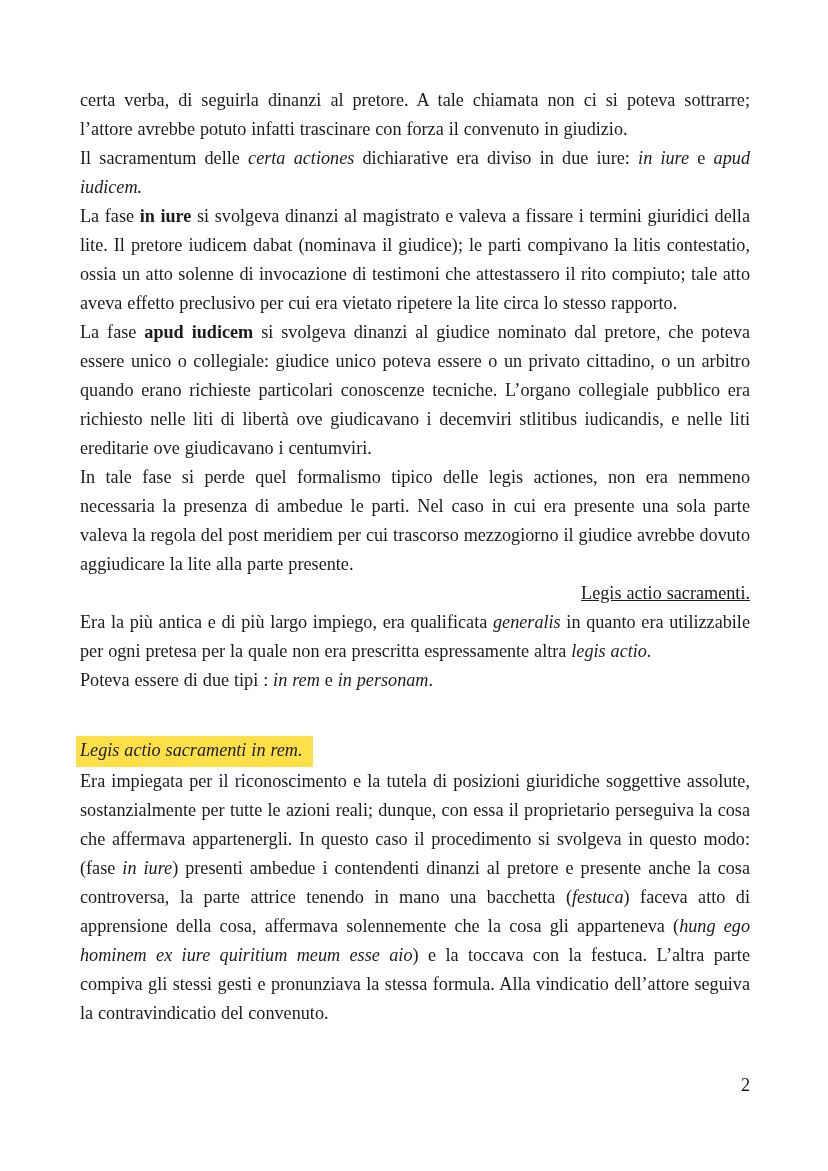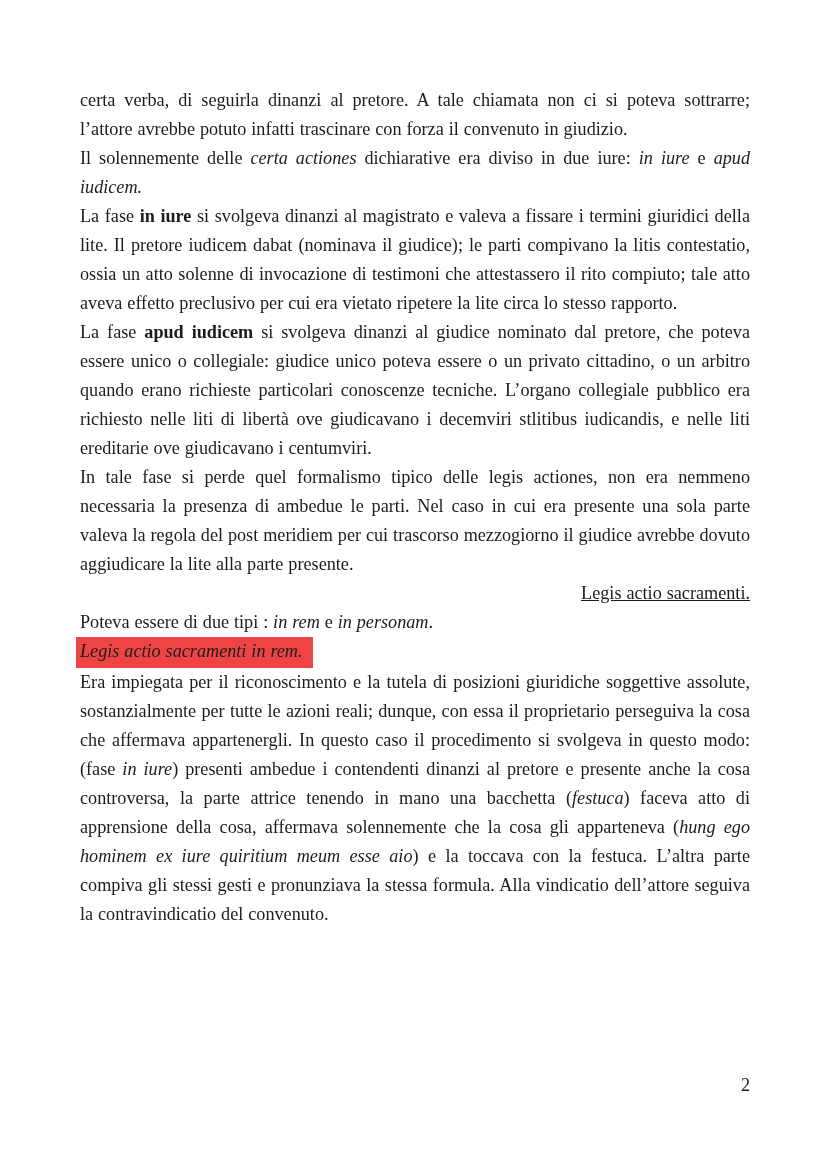--- a/index.html
+++ b/index.html
@@ -46,23 +46,24 @@
     line-height: 29px;
     color: #1c1c1c;
   }
 </style>
 </head>
 <body>
 
 <div class="page">
   <div class="content" id="doc-body" style="color: rgb(28, 28, 28);">
       <p class="para "><span class="rg">certa verba, di seguirla dinanzi al pretore. A tale chiamata non ci si poteva sottrarre; l’attore avrebbe potuto infatti trascinare con forza il convenuto in giudizio.</span></p>
-      <p class="para "><span class="rg">Il solennemente delle </span><span class="it">certa actiones</span><span class="rg"> dichiarative era diviso in due iure: </span><span class="it">in iure</span><span class="rg"> e </span><span class="it">apud iudicem.</span></p>
+      <p class="para "><span class="rg">Il sacramentum delle </span><span class="it">certa actiones</span><span class="rg"> dichiarative era diviso in due iure: </span><span class="it">in iure</span><span class="rg"> e </span><span class="it">apud iudicem.</span></p>
       <p class="para "><span class="rg">La fase </span><span class="bd">in iure</span><span class="rg"> si svolgeva dinanzi al magistrato e valeva a fissare i termini giuridici della lite. Il pretore iudicem dabat (nominava il giudice); le parti compivano la litis contestatio, ossia un atto solenne di invocazione di testimoni che attestassero il rito compiuto; tale atto aveva effetto preclusivo per cui era vietato ripetere la lite circa lo stesso rapporto.</span></p>
       <p class="para "><span class="rg">La fase </span><span class="bd">apud iudicem</span><span class="rg"> si svolgeva dinanzi al giudice nominato dal pretore, che poteva essere unico o collegiale: giudice unico poteva essere o un privato cittadino, o un arbitro quando erano richieste particolari conoscenze tecniche. L’organo collegiale pubblico era richiesto nelle liti di libertà ove giudicavano i decemviri stlitibus iudicandis, e nelle liti ereditarie ove giudicavano i centumviri.</span></p>
       <p class="para "><span class="rg">In tale fase si perde quel formalismo tipico delle legis actiones, non era nemmeno necessaria la presenza di ambedue le parti. Nel caso in cui era presente una sola parte valeva la regola del post meridiem per cui trascorso mezzogiorno il giudice avrebbe dovuto aggiudicare la lite alla parte presente.</span></p>
       <p class="para heading-underline"><span class="rg">Legis actio sacramenti.</span></p>
+      <p class="para "><span class="rg">Era la più antica e di più largo impiego, era qualificata </span><span class="it">generalis</span><span class="rg"> in quanto era utilizzabile per ogni pretesa per la quale non era prescritta espressamente altra </span><span class="it">legis actio.</span></p>
       <p class="para "><span class="rg">Poteva essere di due tipi : </span><span class="it">in rem</span><span class="rg"> e </span><span class="it">in personam</span><span class="rg">.</span></p>
-      <p class="para heading-highlight"><span class="highlight" style="background: #ef4444;"><span class="it">Legis actio sacramenti in rem.</span></span></p>
+      <p class="para heading-highlight"><span class="highlight" style="background: #fde047; margin-top: 41px;"><span class="it">Legis actio sacramenti in rem.</span></span></p>
       <p class="para "><span class="rg">Era impiegata per il riconoscimento e la tutela di posizioni giuridiche soggettive assolute, sostanzialmente per tutte le azioni reali; dunque, con essa il proprietario perseguiva la cosa che affermava appartenergli. In questo caso il procedimento si svolgeva in questo modo: (fase </span><span class="it">in iure</span><span class="rg">) presenti ambedue i contendenti dinanzi al pretore e presente anche la cosa controversa, la parte attrice tenendo in mano una bacchetta (</span><span class="it">festuca</span><span class="rg">) faceva atto di apprensione della cosa, affermava solennemente che la cosa gli apparteneva (</span><span class="it">hung ego hominem ex iure quiritium meum esse aio</span><span class="rg">) e la toccava con la festuca. L’altra parte compiva gli stessi gesti e pronunziava la stessa formula. Alla vindicatio dell’attore seguiva la contravindicatio del convenuto.</span></p>
     </div>
   <div class="page-number">2</div>
 </div>
 
 </body></html>

